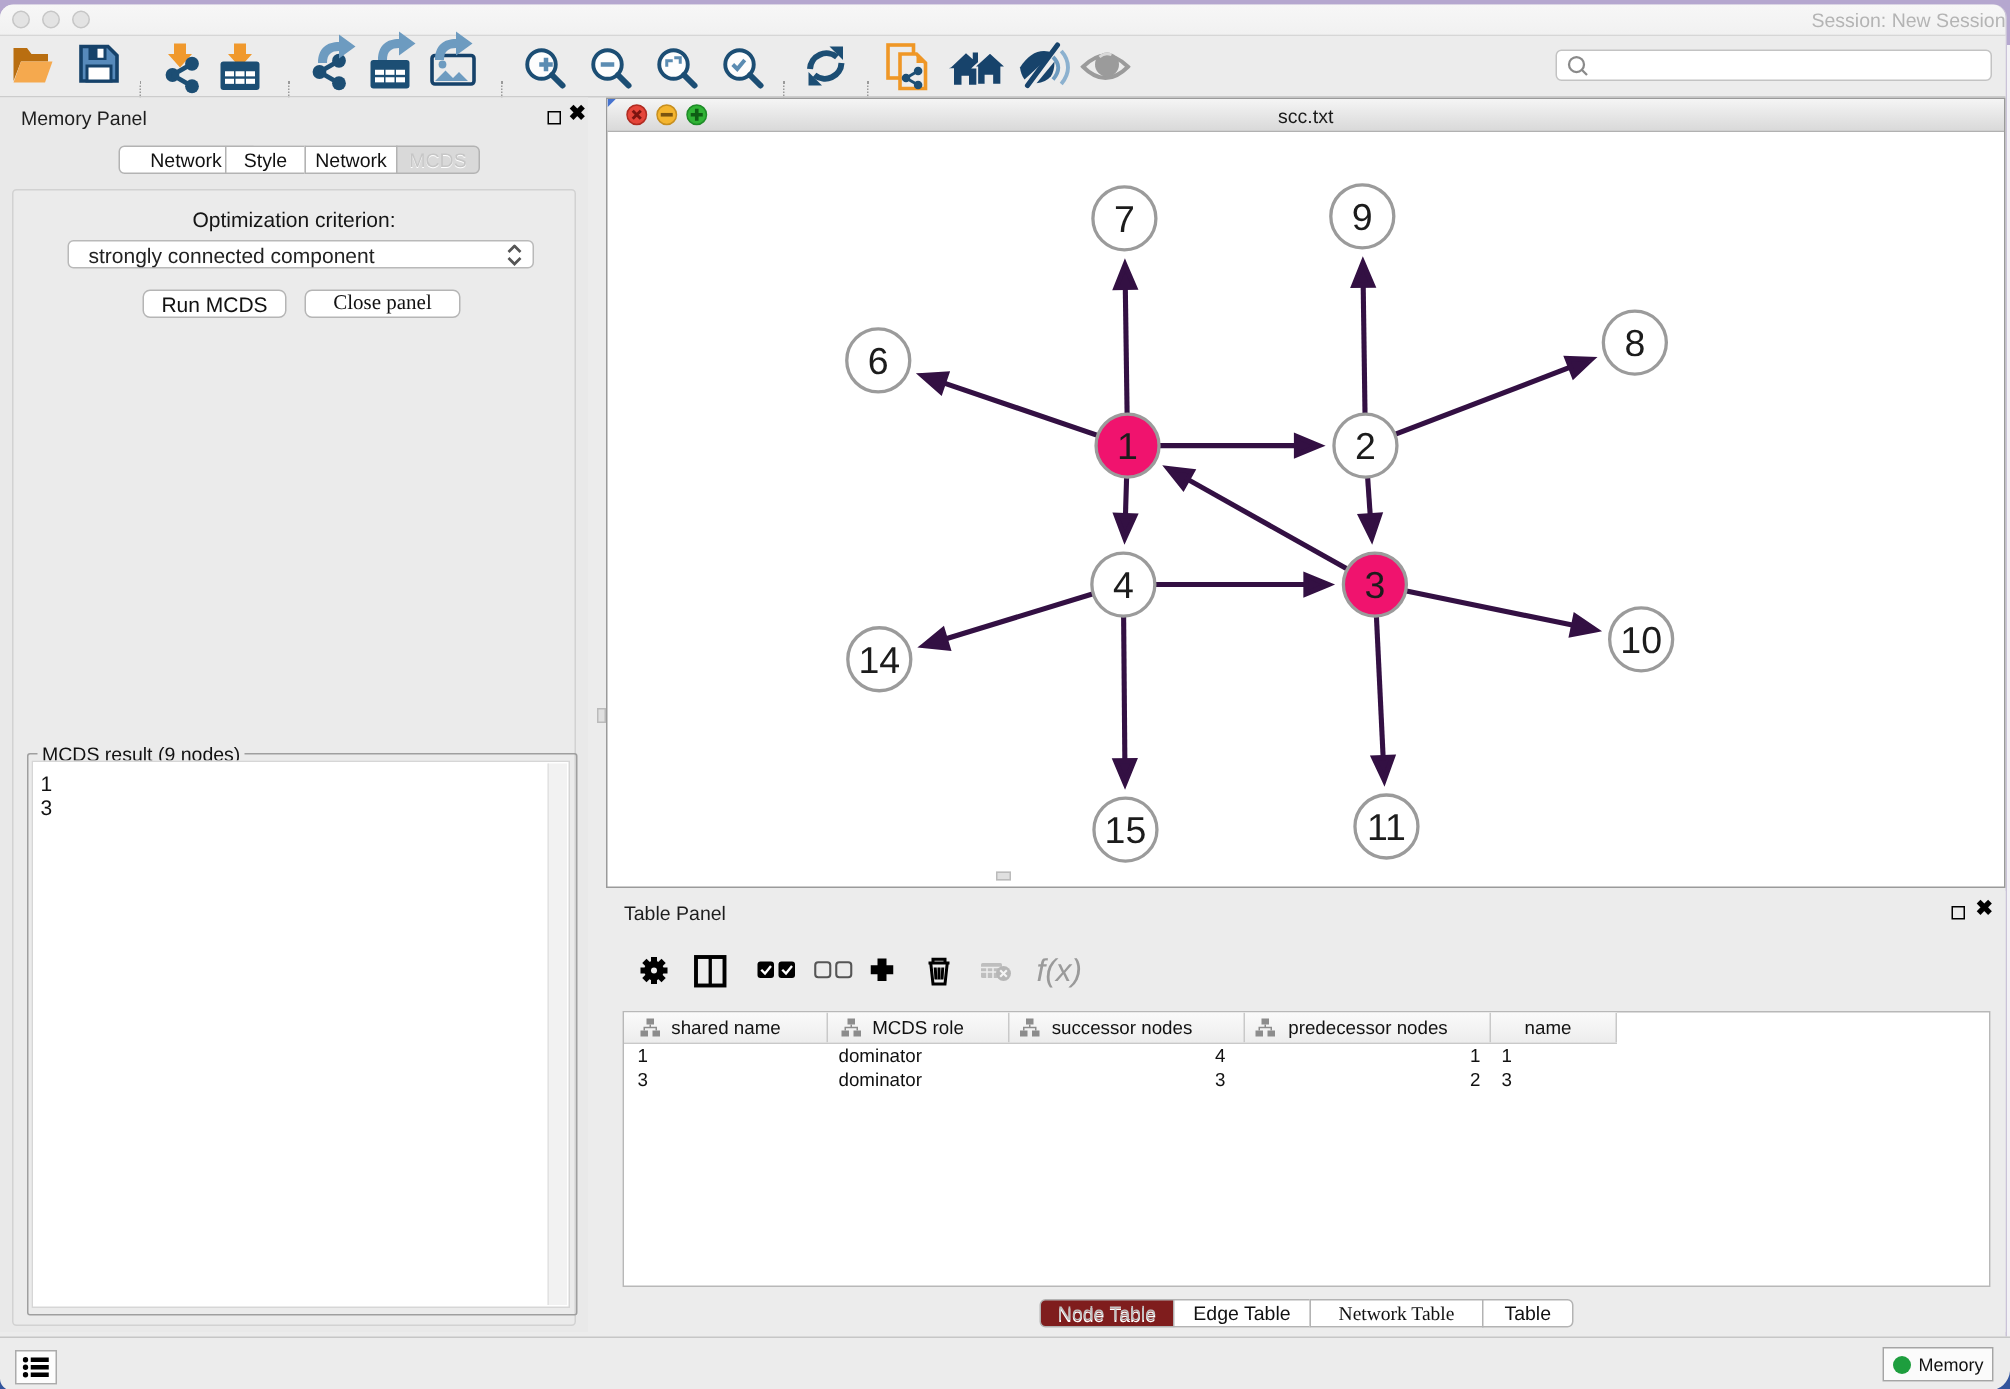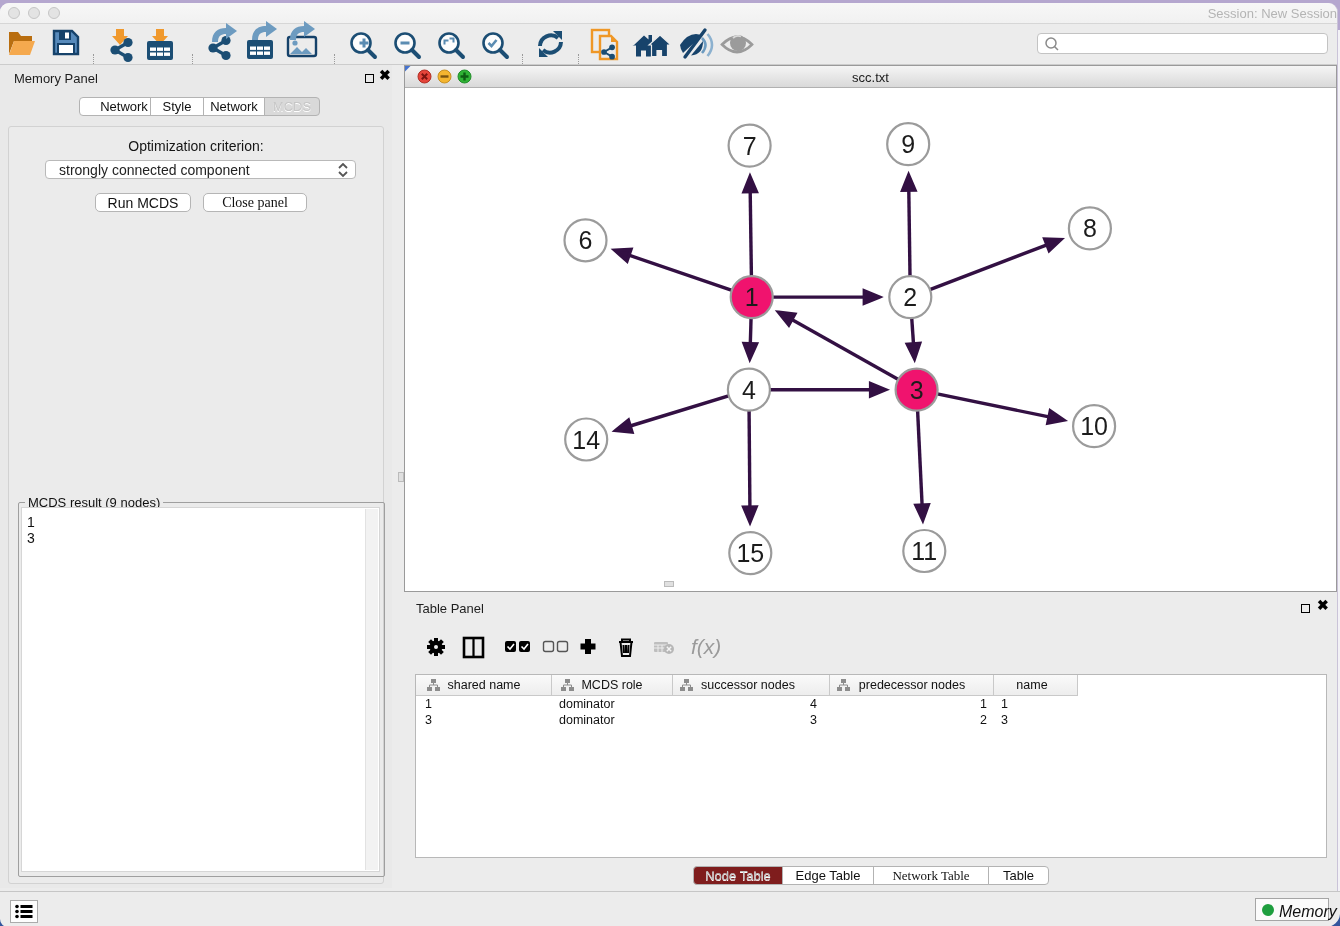--- a/index.html
+++ b/index.html
@@ -390,19 +390,19 @@
           <circle cx="2" cy="7.5" r="1.8"></circle>
           <circle cx="2" cy="12.5" r="1.8"></circle>
       <rect x="5.5" y="1" width="12" height="3"></rect>
           <rect x="5.5" y="6" width="12" height="3"></rect>
           <rect x="5.5" y="11" width="12" height="3"></rect>
         </g>
     </svg>
   </div>
   <div style="position:absolute;left:1255px;top:6px;width:74px;height:23px;background:#fbfbfb;border:1px solid #a5a5a5;box-sizing:border-box;">
     <div style="position:absolute;left:6px;top:5px;width:12px;height:12px;border-radius:50%;background:#1e9e3e;"></div>
-    <div style="position:absolute;left:23px;top:4px;font-size:16px;color:#111;font-style:italic;">Memory</div>
+    <div style="position:absolute;left:23px;top:4px;font-size:12px;color:#111;">Memory</div>
   </div>
   <svg width="1340" height="35" style="position:absolute;left:0;top:0;pointer-events:none;">
     <path d="M0 35 L0 27 A8 8 0 0 0 8 35 Z" fill="#33559d"></path>
     <path d="M1340 35 L1340 22 A14 14 0 0 1 1326 35 Z" fill="#33559d"></path>
   </svg>
 </div>
 
 </body></html>

